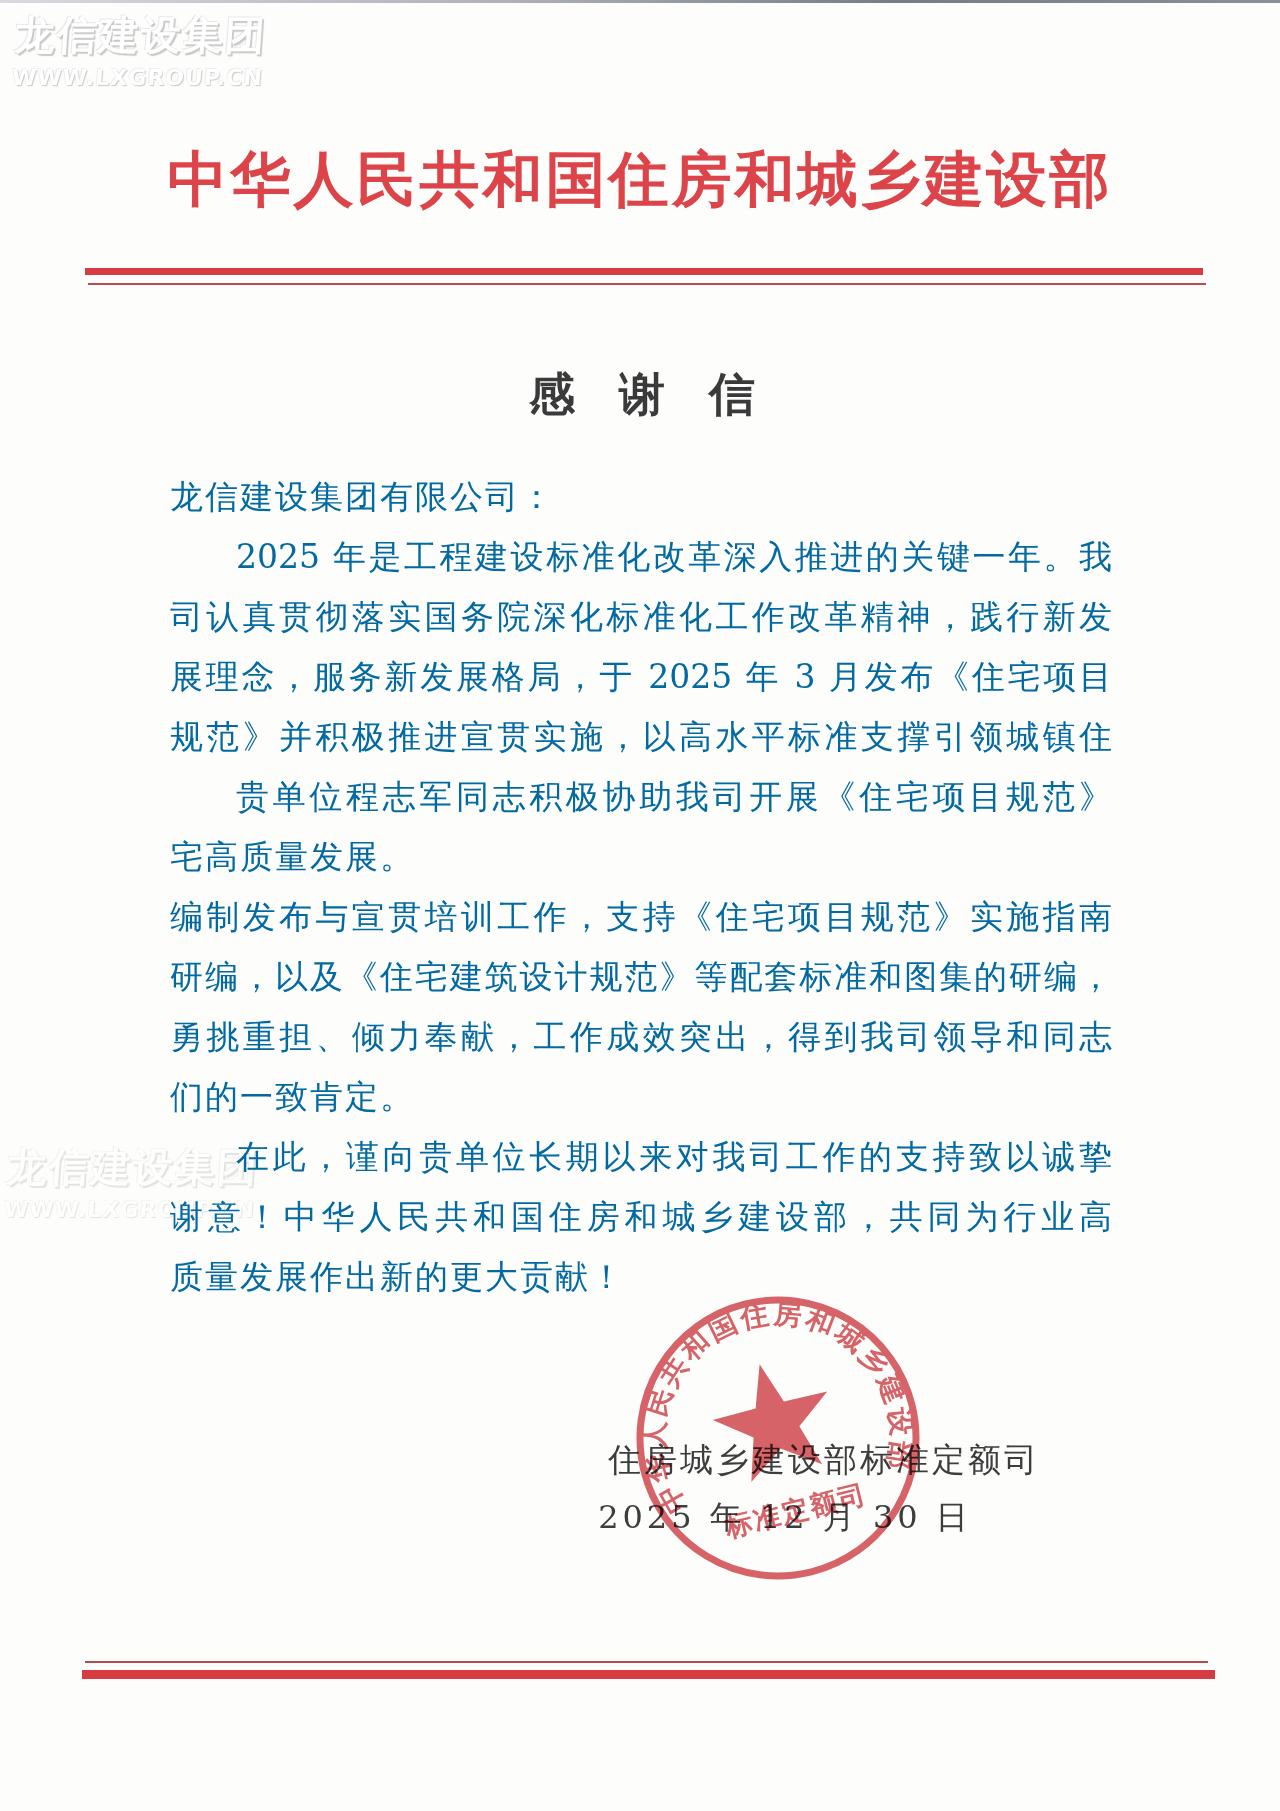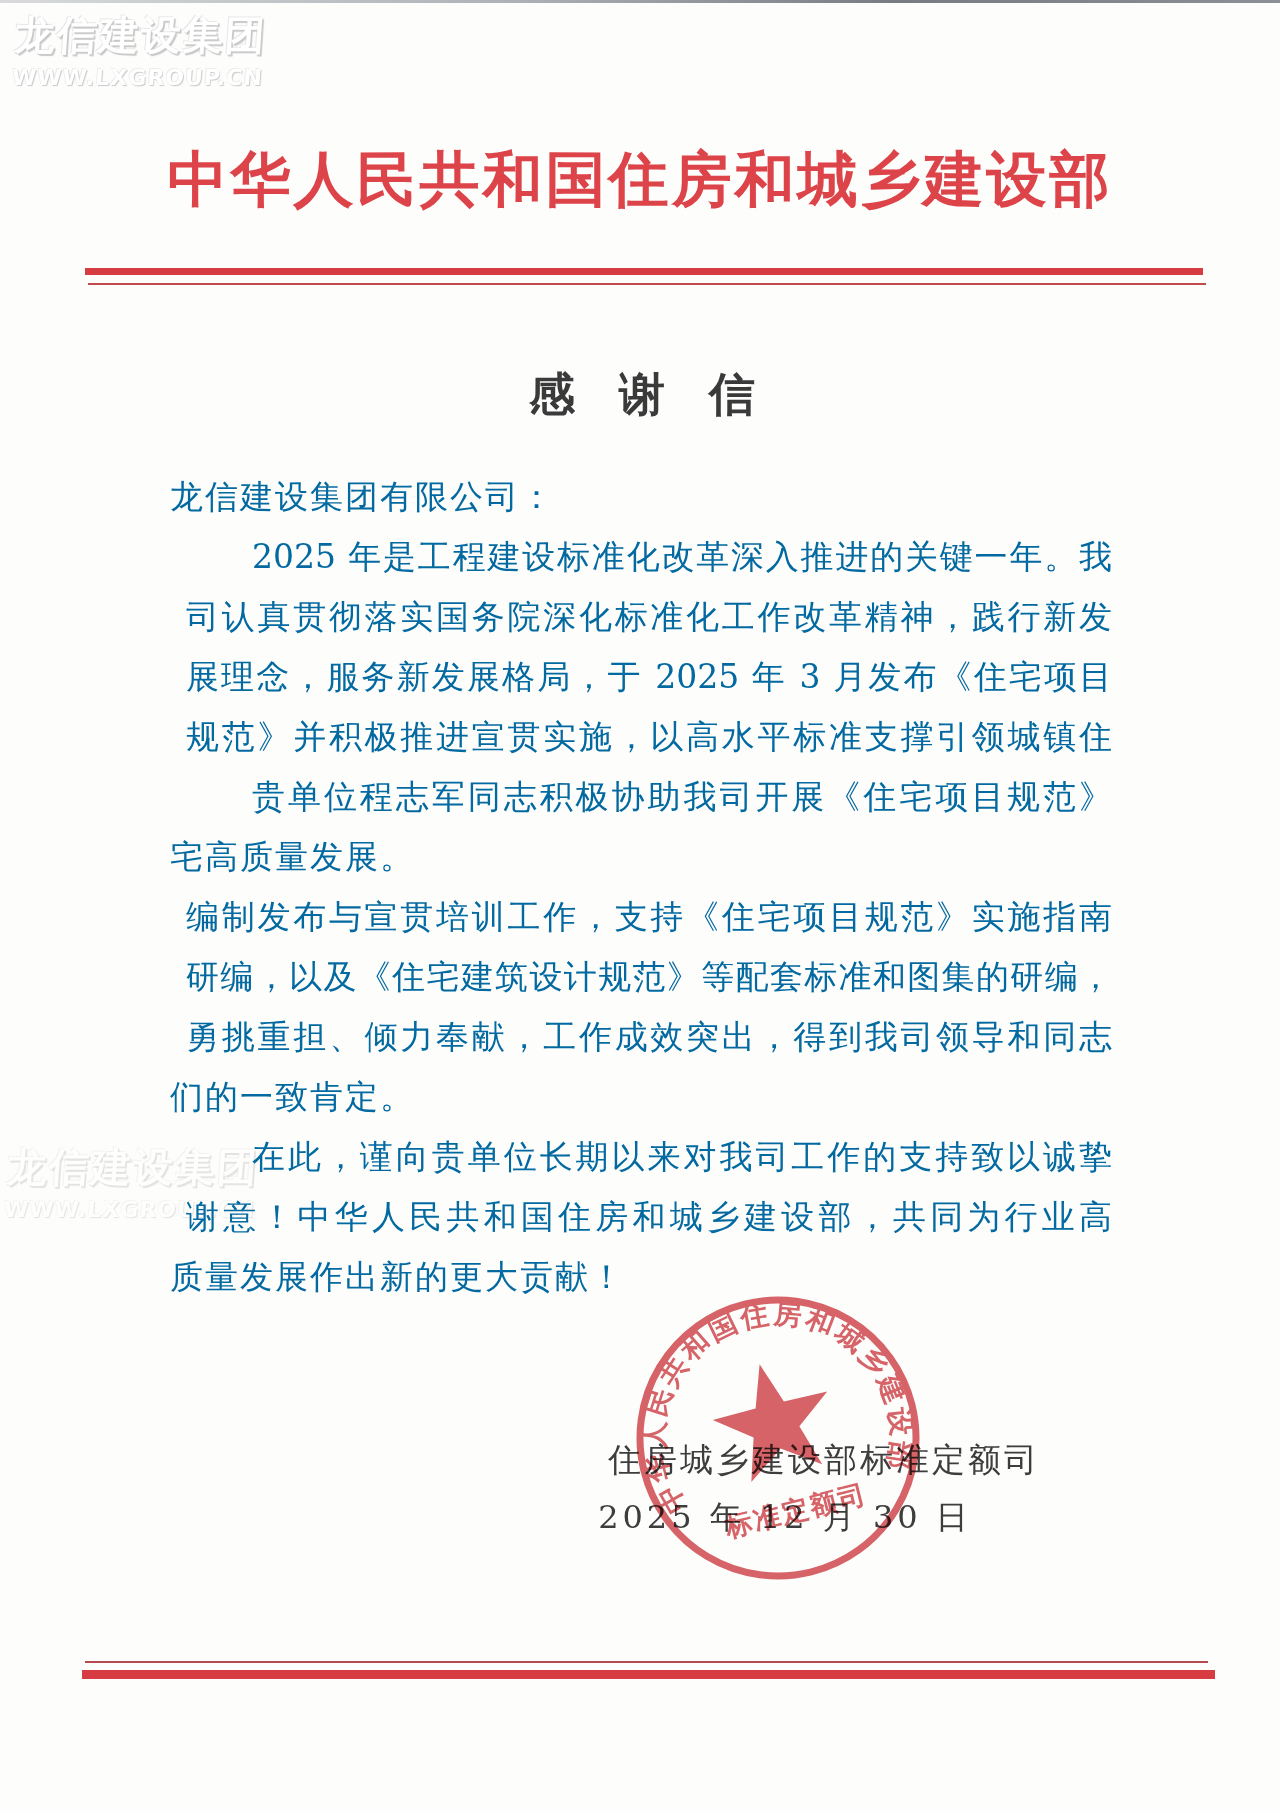--- a/index.html
+++ b/index.html
@@ -52,21 +52,20 @@
   .line{
     height:60px;line-height:60px;
     letter-spacing:2px;
     white-space:nowrap;
   }
   .fill{
     white-space:normal;
     text-align:justify;
     text-align-last:justify;
     letter-spacing:0;
-    margin-left:16px;
   }
   .indent{padding-left:66px;}
   
   .signature{
     position:absolute;left:420px;top:1438px;width:620px;
     text-align:right;font-size:33px;letter-spacing:3px;color:#3d3d3d;
   }
   .sig-date{
     position:absolute;left:475px;top:1496px;width:620px;
     text-align:center;font-size:32px;letter-spacing:4px;color:#3d3d3d;

